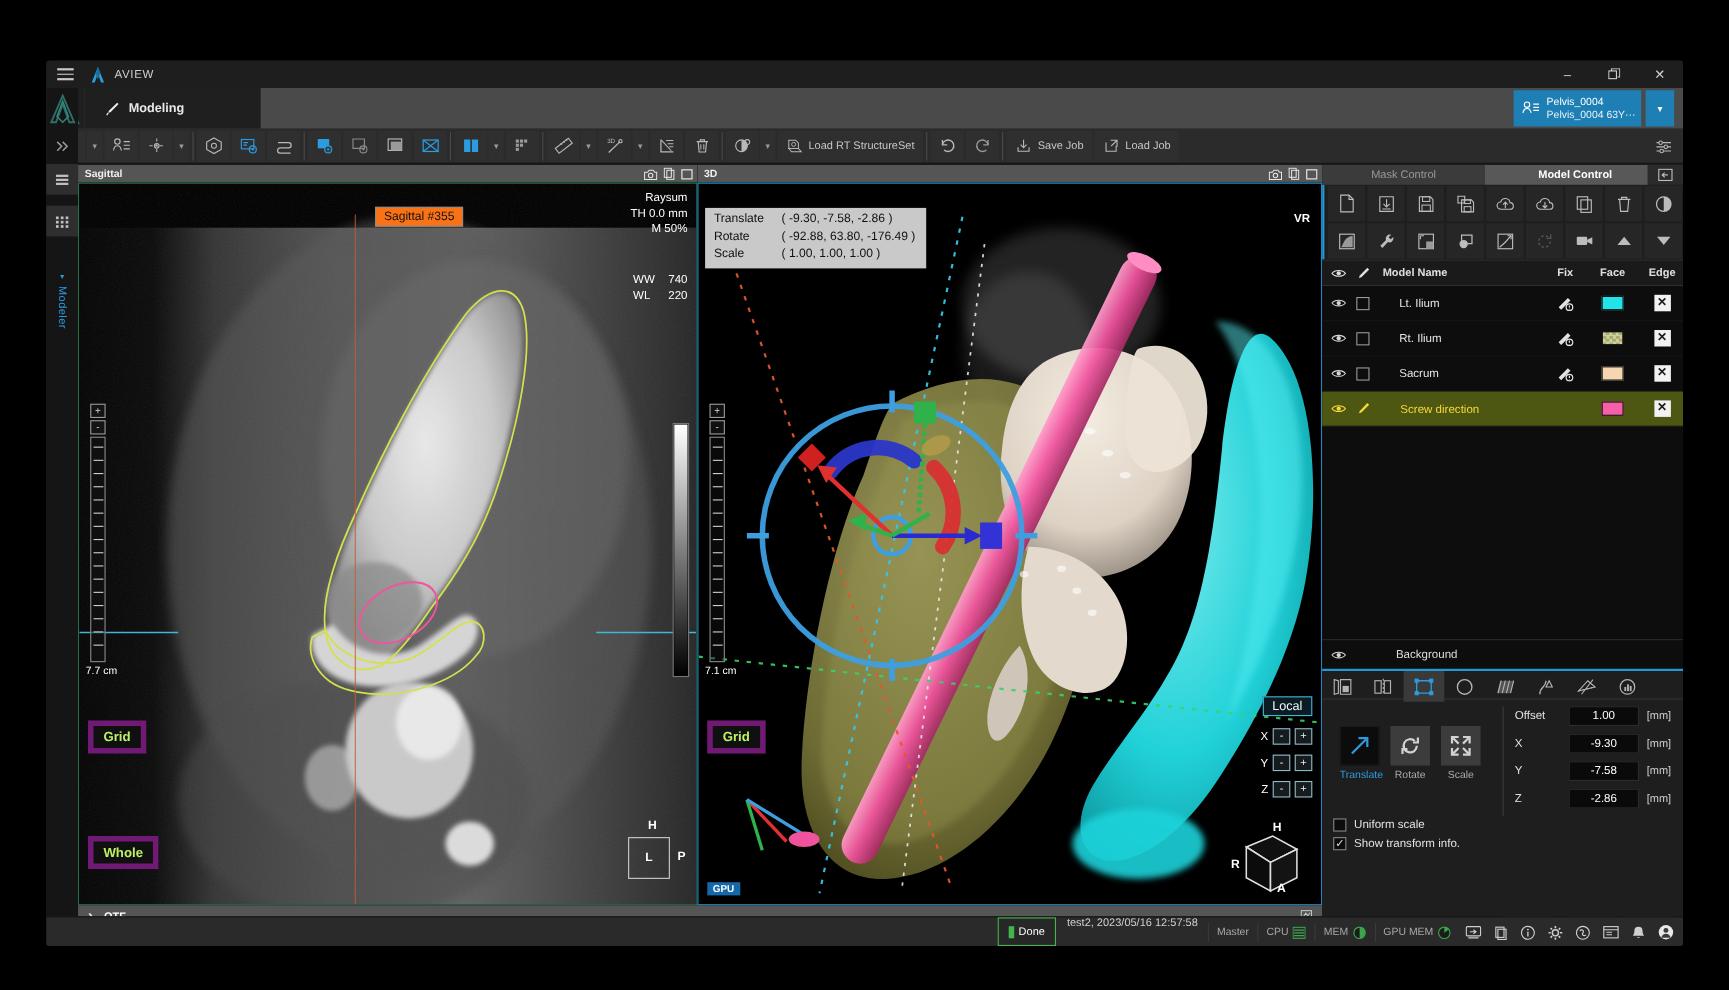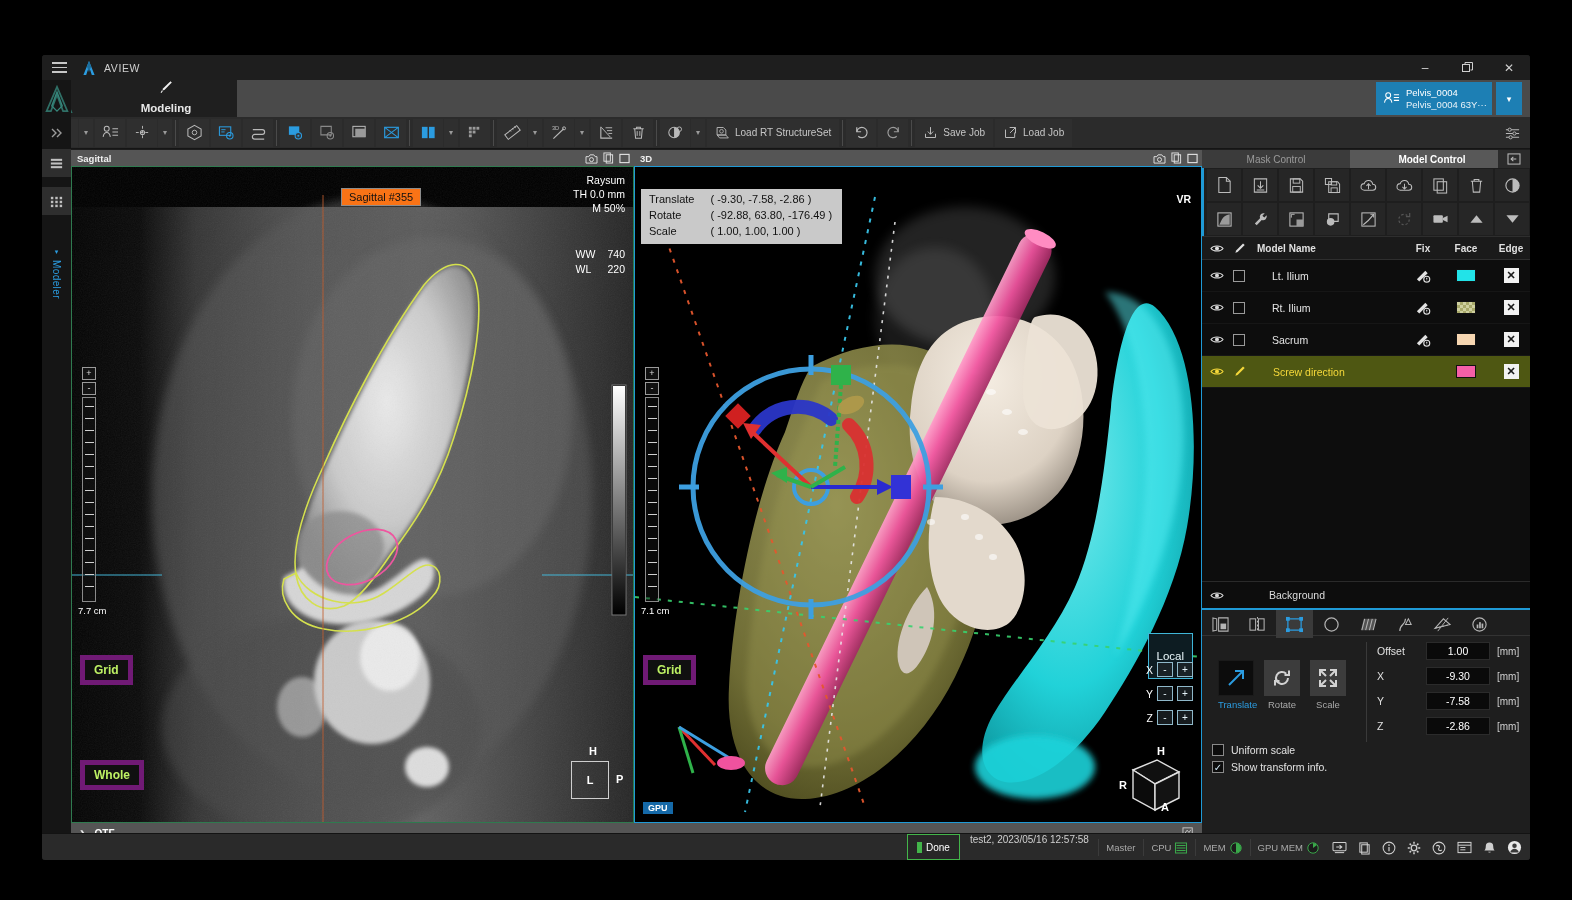--- a/index.html
+++ b/index.html
@@ -69,21 +69,20 @@
     display: flex; align-items: center; justify-content: center;
   }
   .logo-block svg { width: 28px; height: 30px; }
   .tab-modeling {
     position: absolute; left: 35px; top: 0;
     width: 160px; height: 37px;
     background: #1f1f1f;
     display: flex; align-items: center; gap: 8px;
     padding-left: 18px;
     cursor: pointer;
-    flex-direction: column;
   }
   .tab-modeling .tab-label {
     font-size: 11.5px; color: #e8e8e8; font-weight: bold;
   }
   .pencil-icon { width: 14px; height: 14px; }
   .patient-chip {
     position: absolute; right: 38px; top: 2px;
     width: 116px; height: 33px;
     background: #1d7fb4;
     display: flex; align-items: center; gap: 6px;
@@ -262,21 +261,21 @@
   .xform-info table { border-collapse: collapse; }
   .xform-info td { padding: 0 2px; }
   .xform-info td.lbl { padding-right: 14px; }
   .vr-label {
     position: absolute; right: 10px; top: 26px;
     color: #fff; font-size: 10.5px; font-weight: bold;
   }
   .local-btn {
     position: absolute; right: 8px; top: 466px;
     background: #0d1c22; border: 1px solid #3fb6d8;
-    color: #eaf7fb; font-size: 11.5px; padding: 16px 8px;
+    color: #eaf7fb; font-size: 11.5px; padding: 2px 8px;
     cursor: pointer;
   }
   .axis-ctrls {
     position: absolute; right: 8px; top: 495px;
     display: flex; flex-direction: column; gap: 9px;
   }
   .axis-row { display: flex; align-items: center; gap: 4px; }
   .axis-row .ax { color: #fff; font-size: 10.5px; width: 10px; text-align: right; }
   .axis-row .pm {
     width: 16px; height: 15px; border: 1px solid #8fb8c9;

